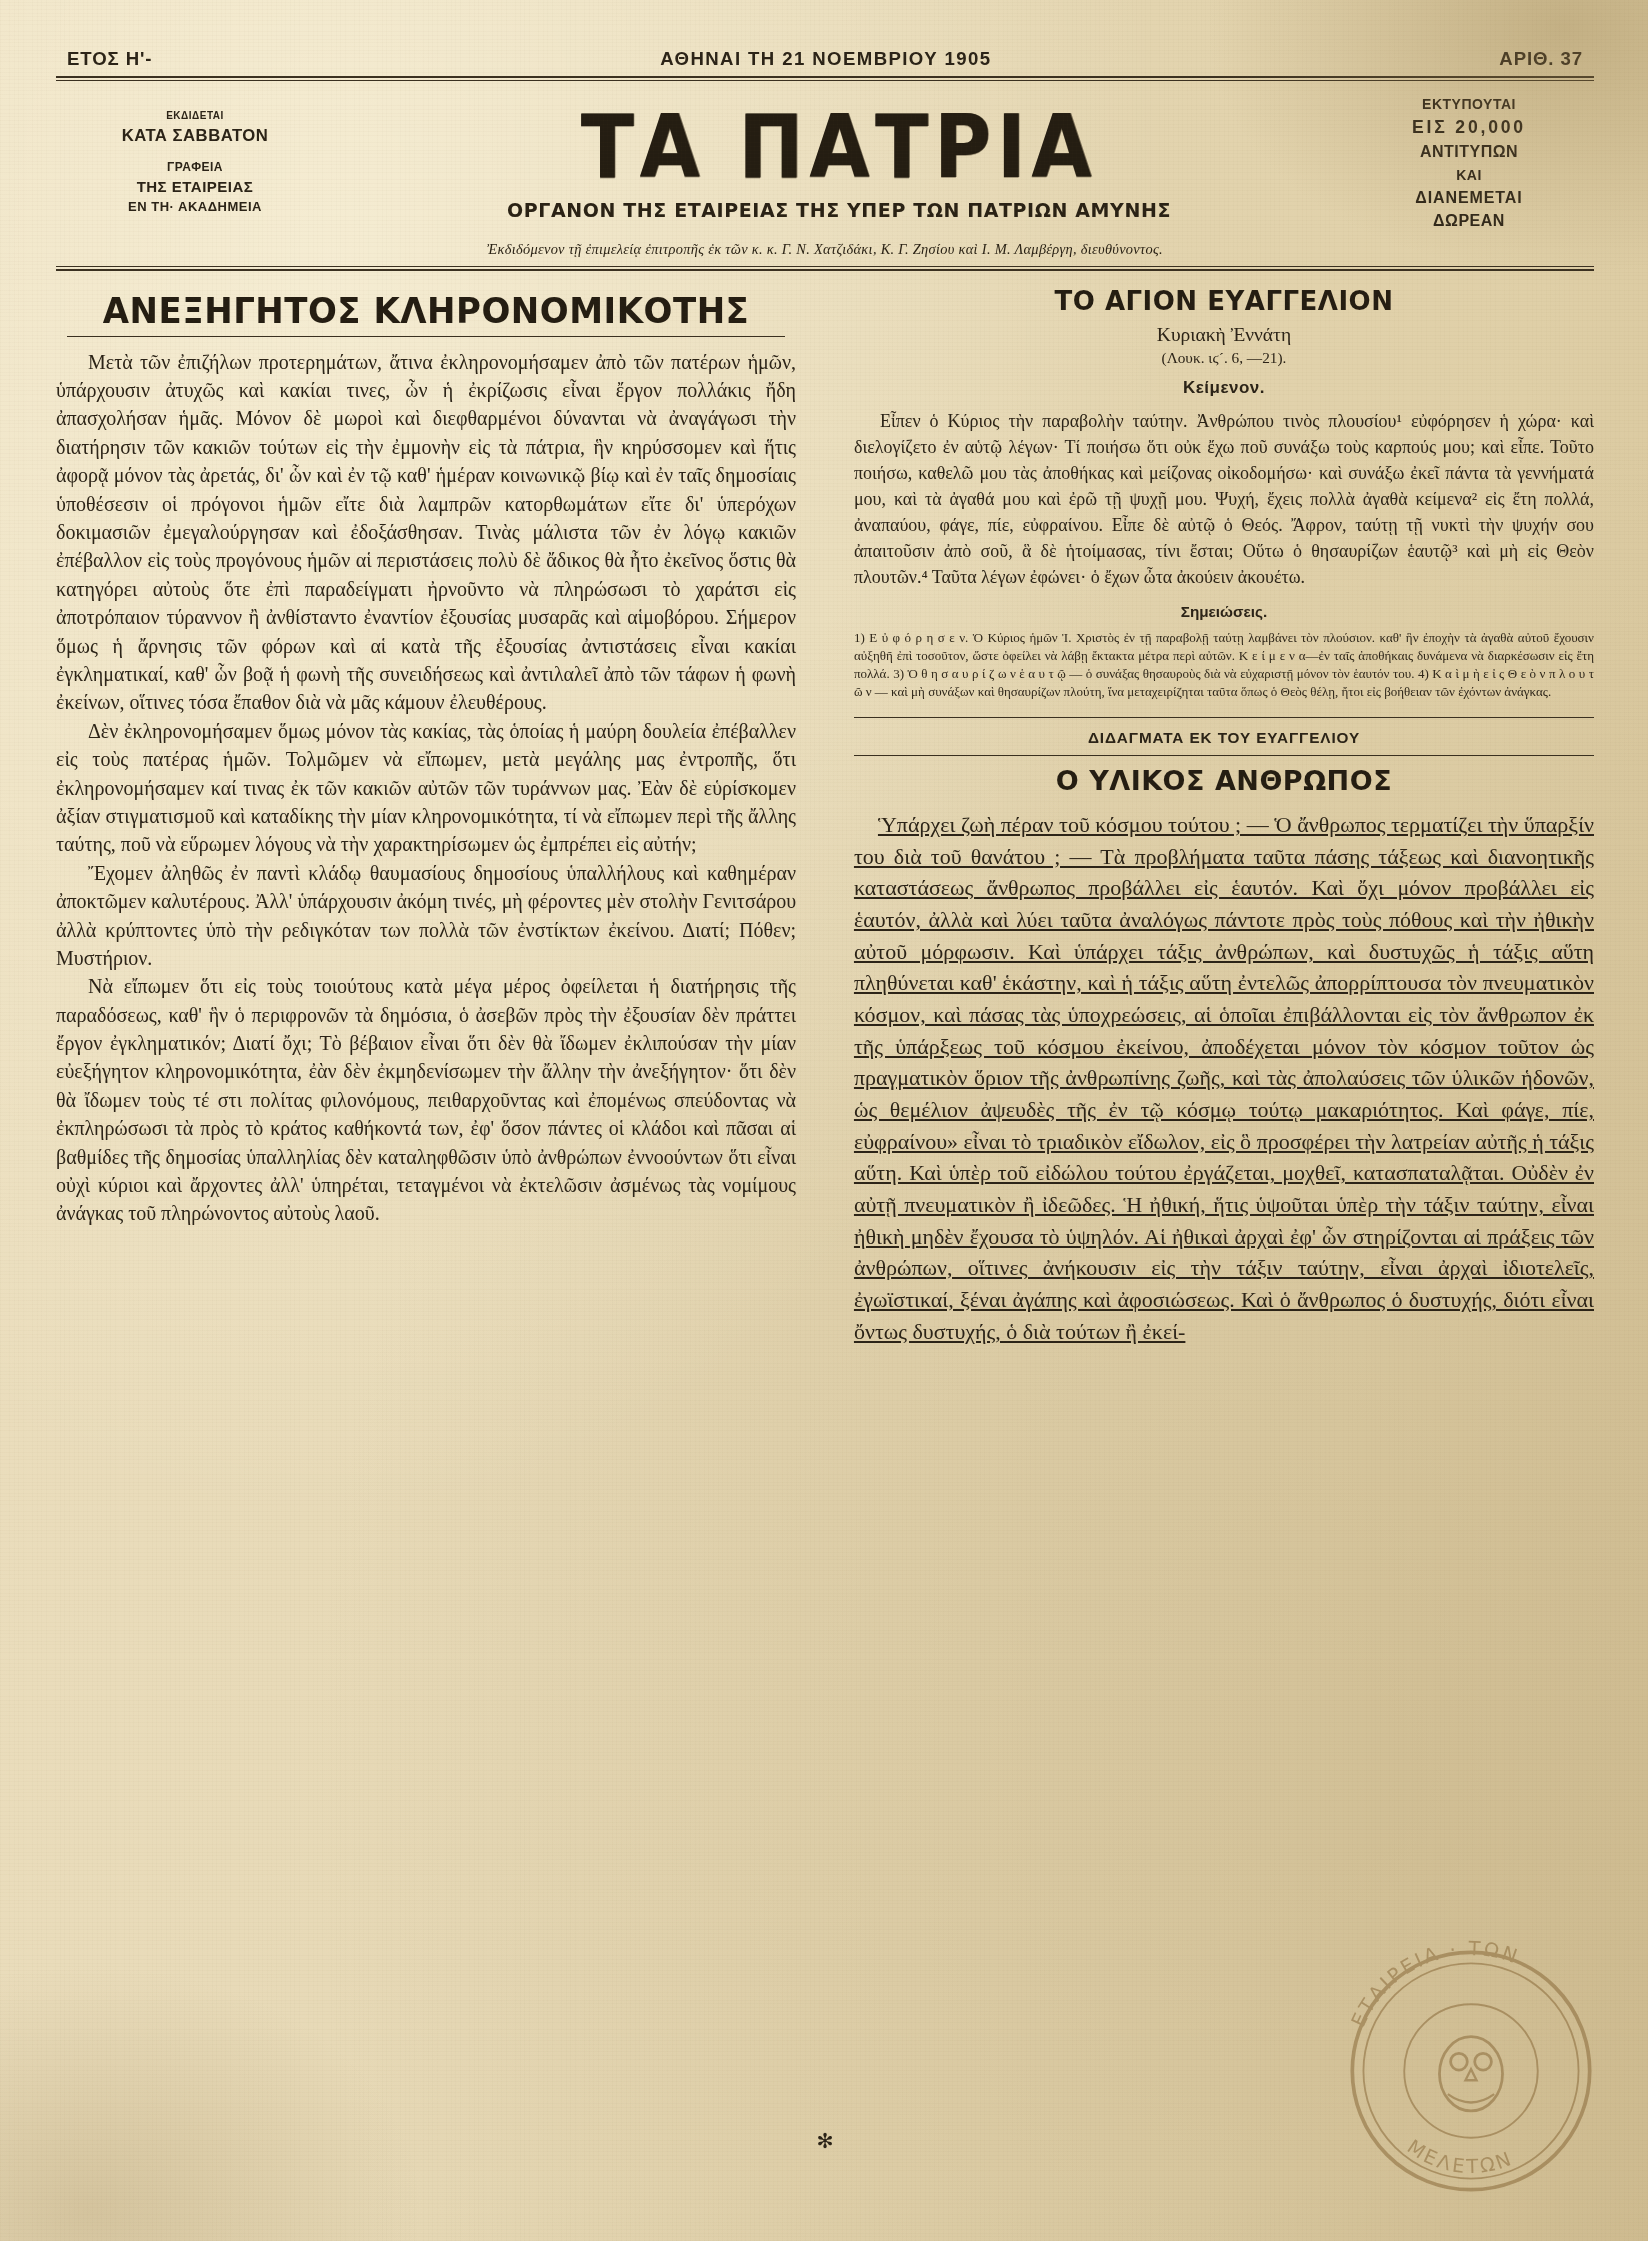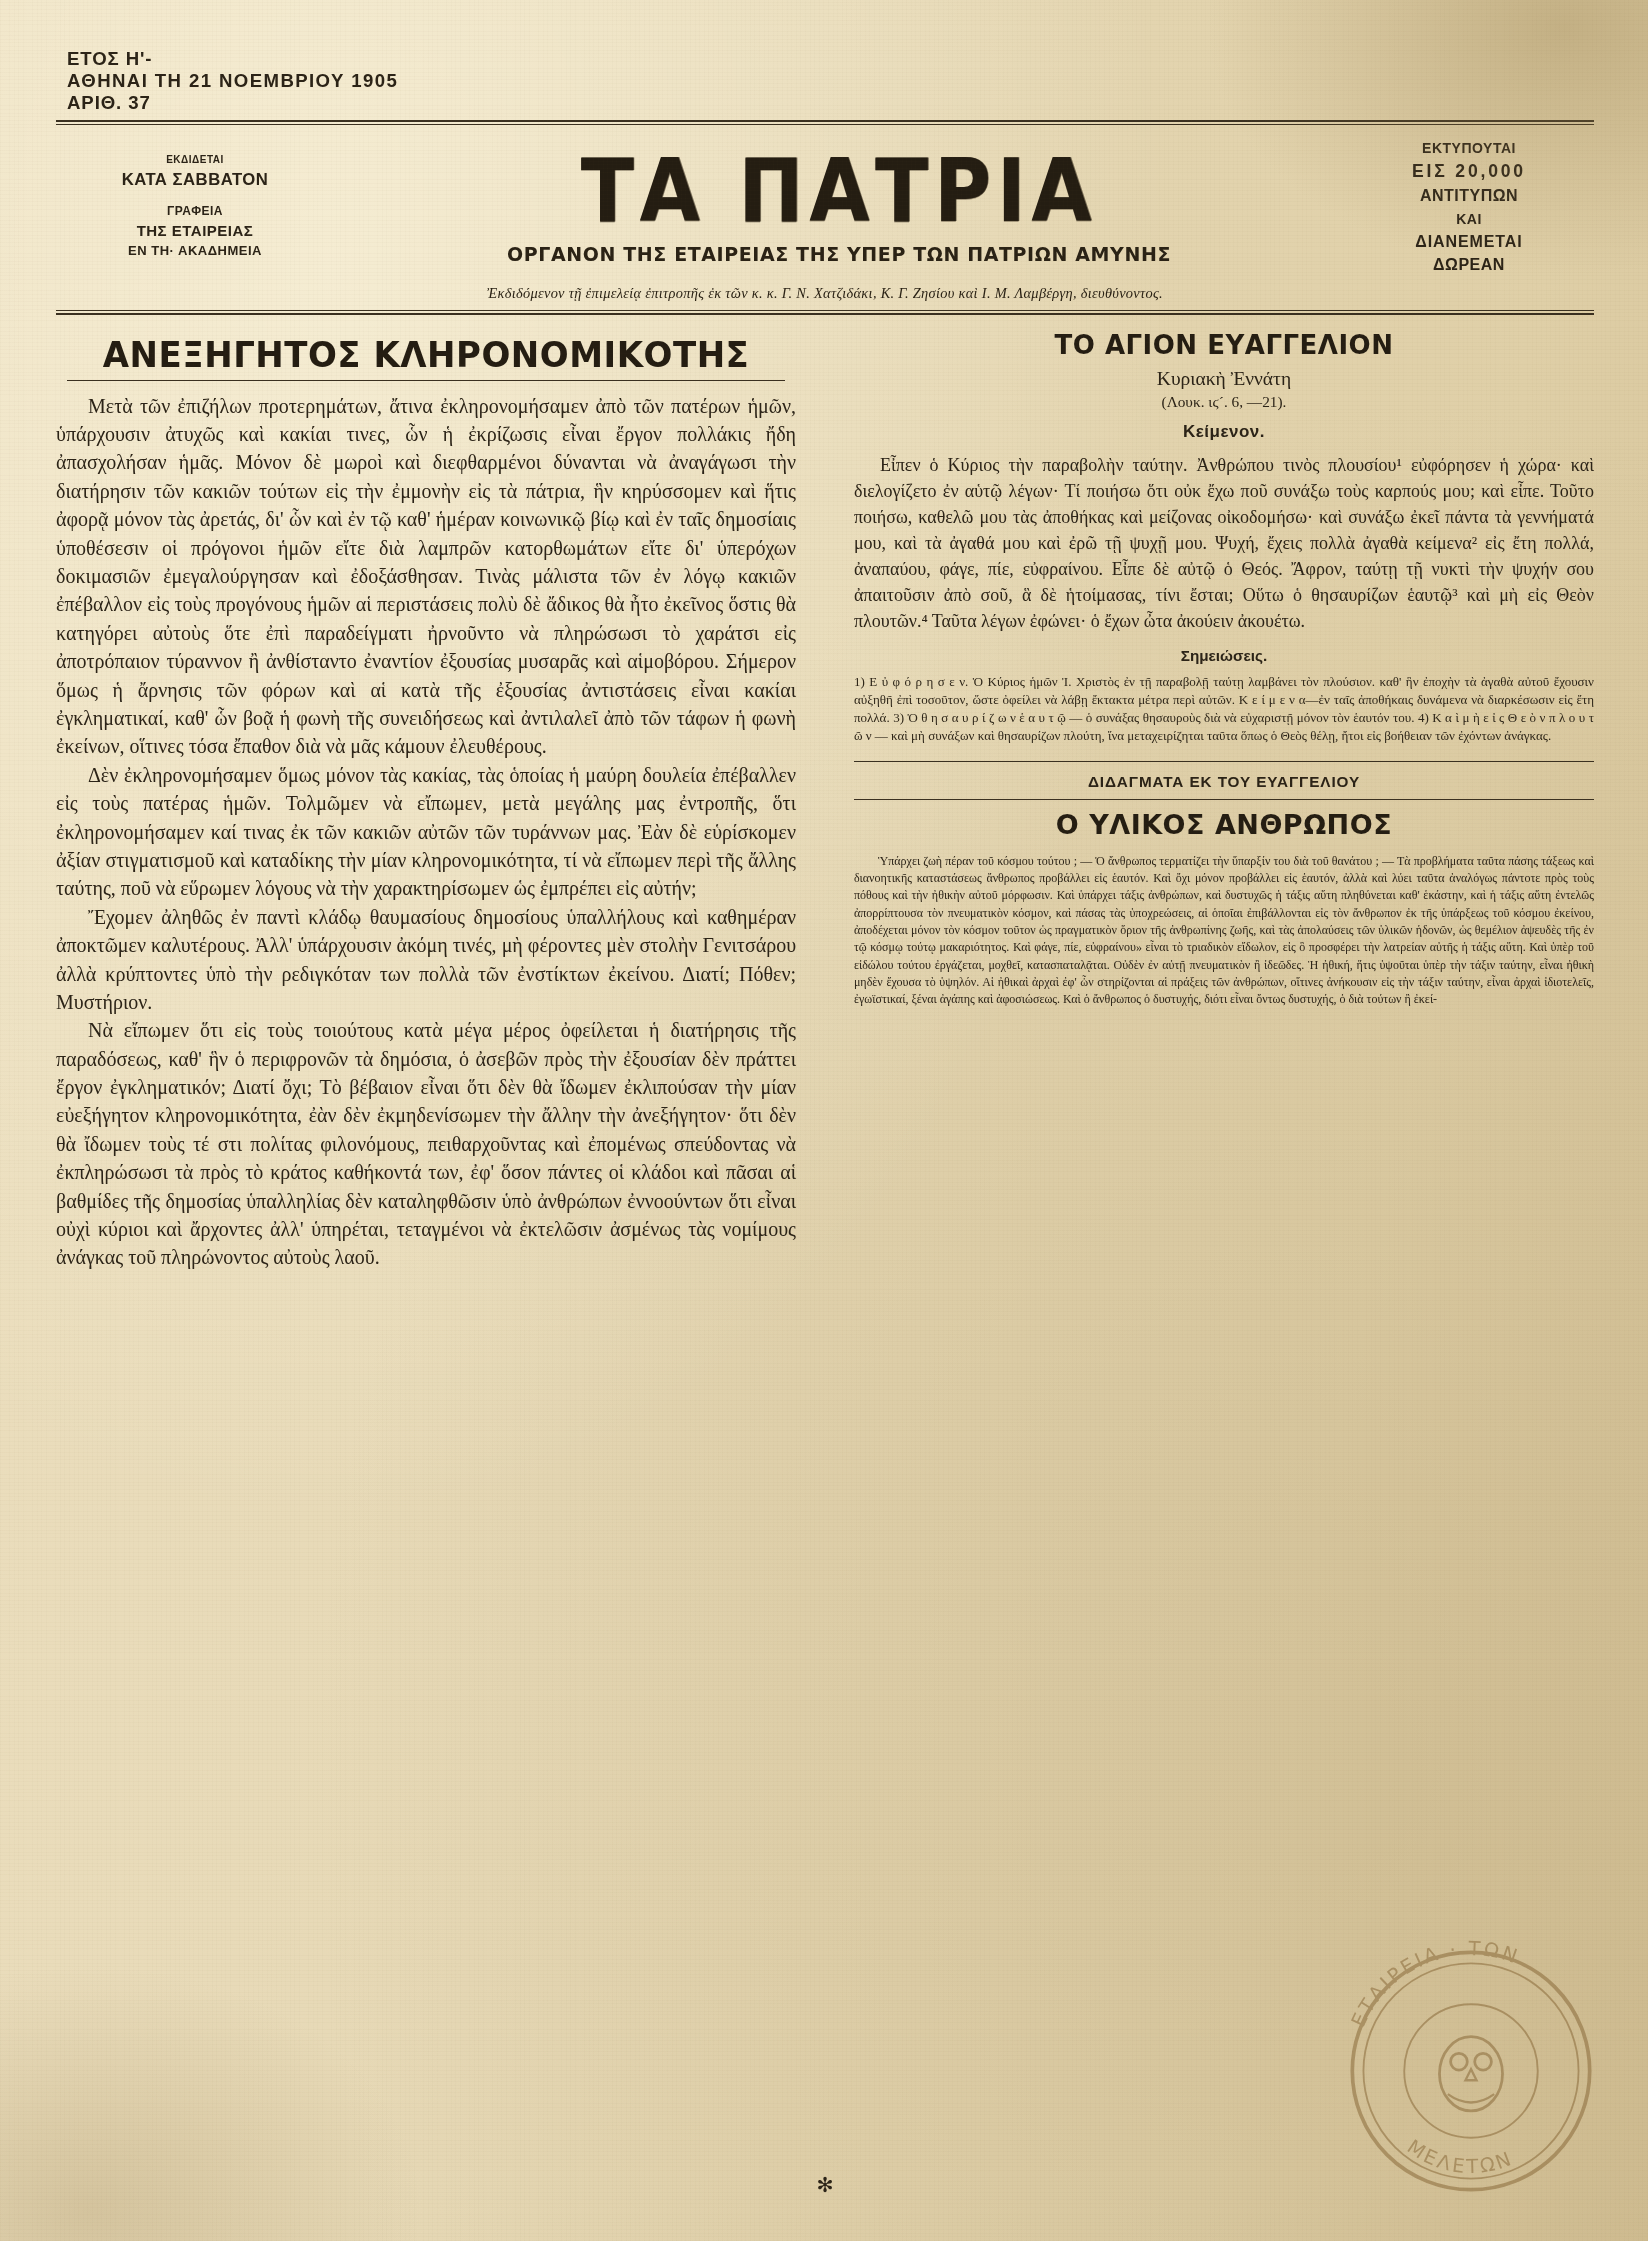--- a/index.html
+++ b/index.html
@@ -59,21 +59,20 @@
   
   .masthead-line {
     display: flex;
     align-items: baseline;
     justify-content: space-between;
     font-family: "Liberation Sans", sans-serif;
     font-weight: bold;
     font-size: 18.6px;
     letter-spacing: 0.9px;
     padding: 0 11px 5.6px 11px;
-    flex-direction: column;
   }
   .masthead-line .center { font-size: 18.6px; letter-spacing: 1.4px; }
   .rule-double {
     border-top: 2.8px solid #3a3020;
     border-bottom: 0.9px solid #3a3020;
     height: 2.8px;
     margin: 0 0 9.3px 0;
   }
   .rule-double2 {
     border-top: 0.9px solid #3a3020;
@@ -249,24 +248,25 @@
     text-align: center;
     font-family: "DejaVu Sans", sans-serif;
     font-weight: bold;
     font-size: 27px;
     letter-spacing: 0.5px;
     margin: 3.7px 0 13px 0;
     color: #241d12;
   }
   .r-article {
     font-family: "Liberation Serif", serif;
-    font-size: 12px;
+    font-size: 22px;
     line-height: 1.44;
     text-align: justify;
     color: #2b2317;
+    text-decoration: underline;
   }
   .r-article p { margin: 0; text-indent: 24px; }
 
   .asterisk {
     text-align: center;
     font-size: 20.4px;
     margin-top: 5.6px;
   }
 
   

